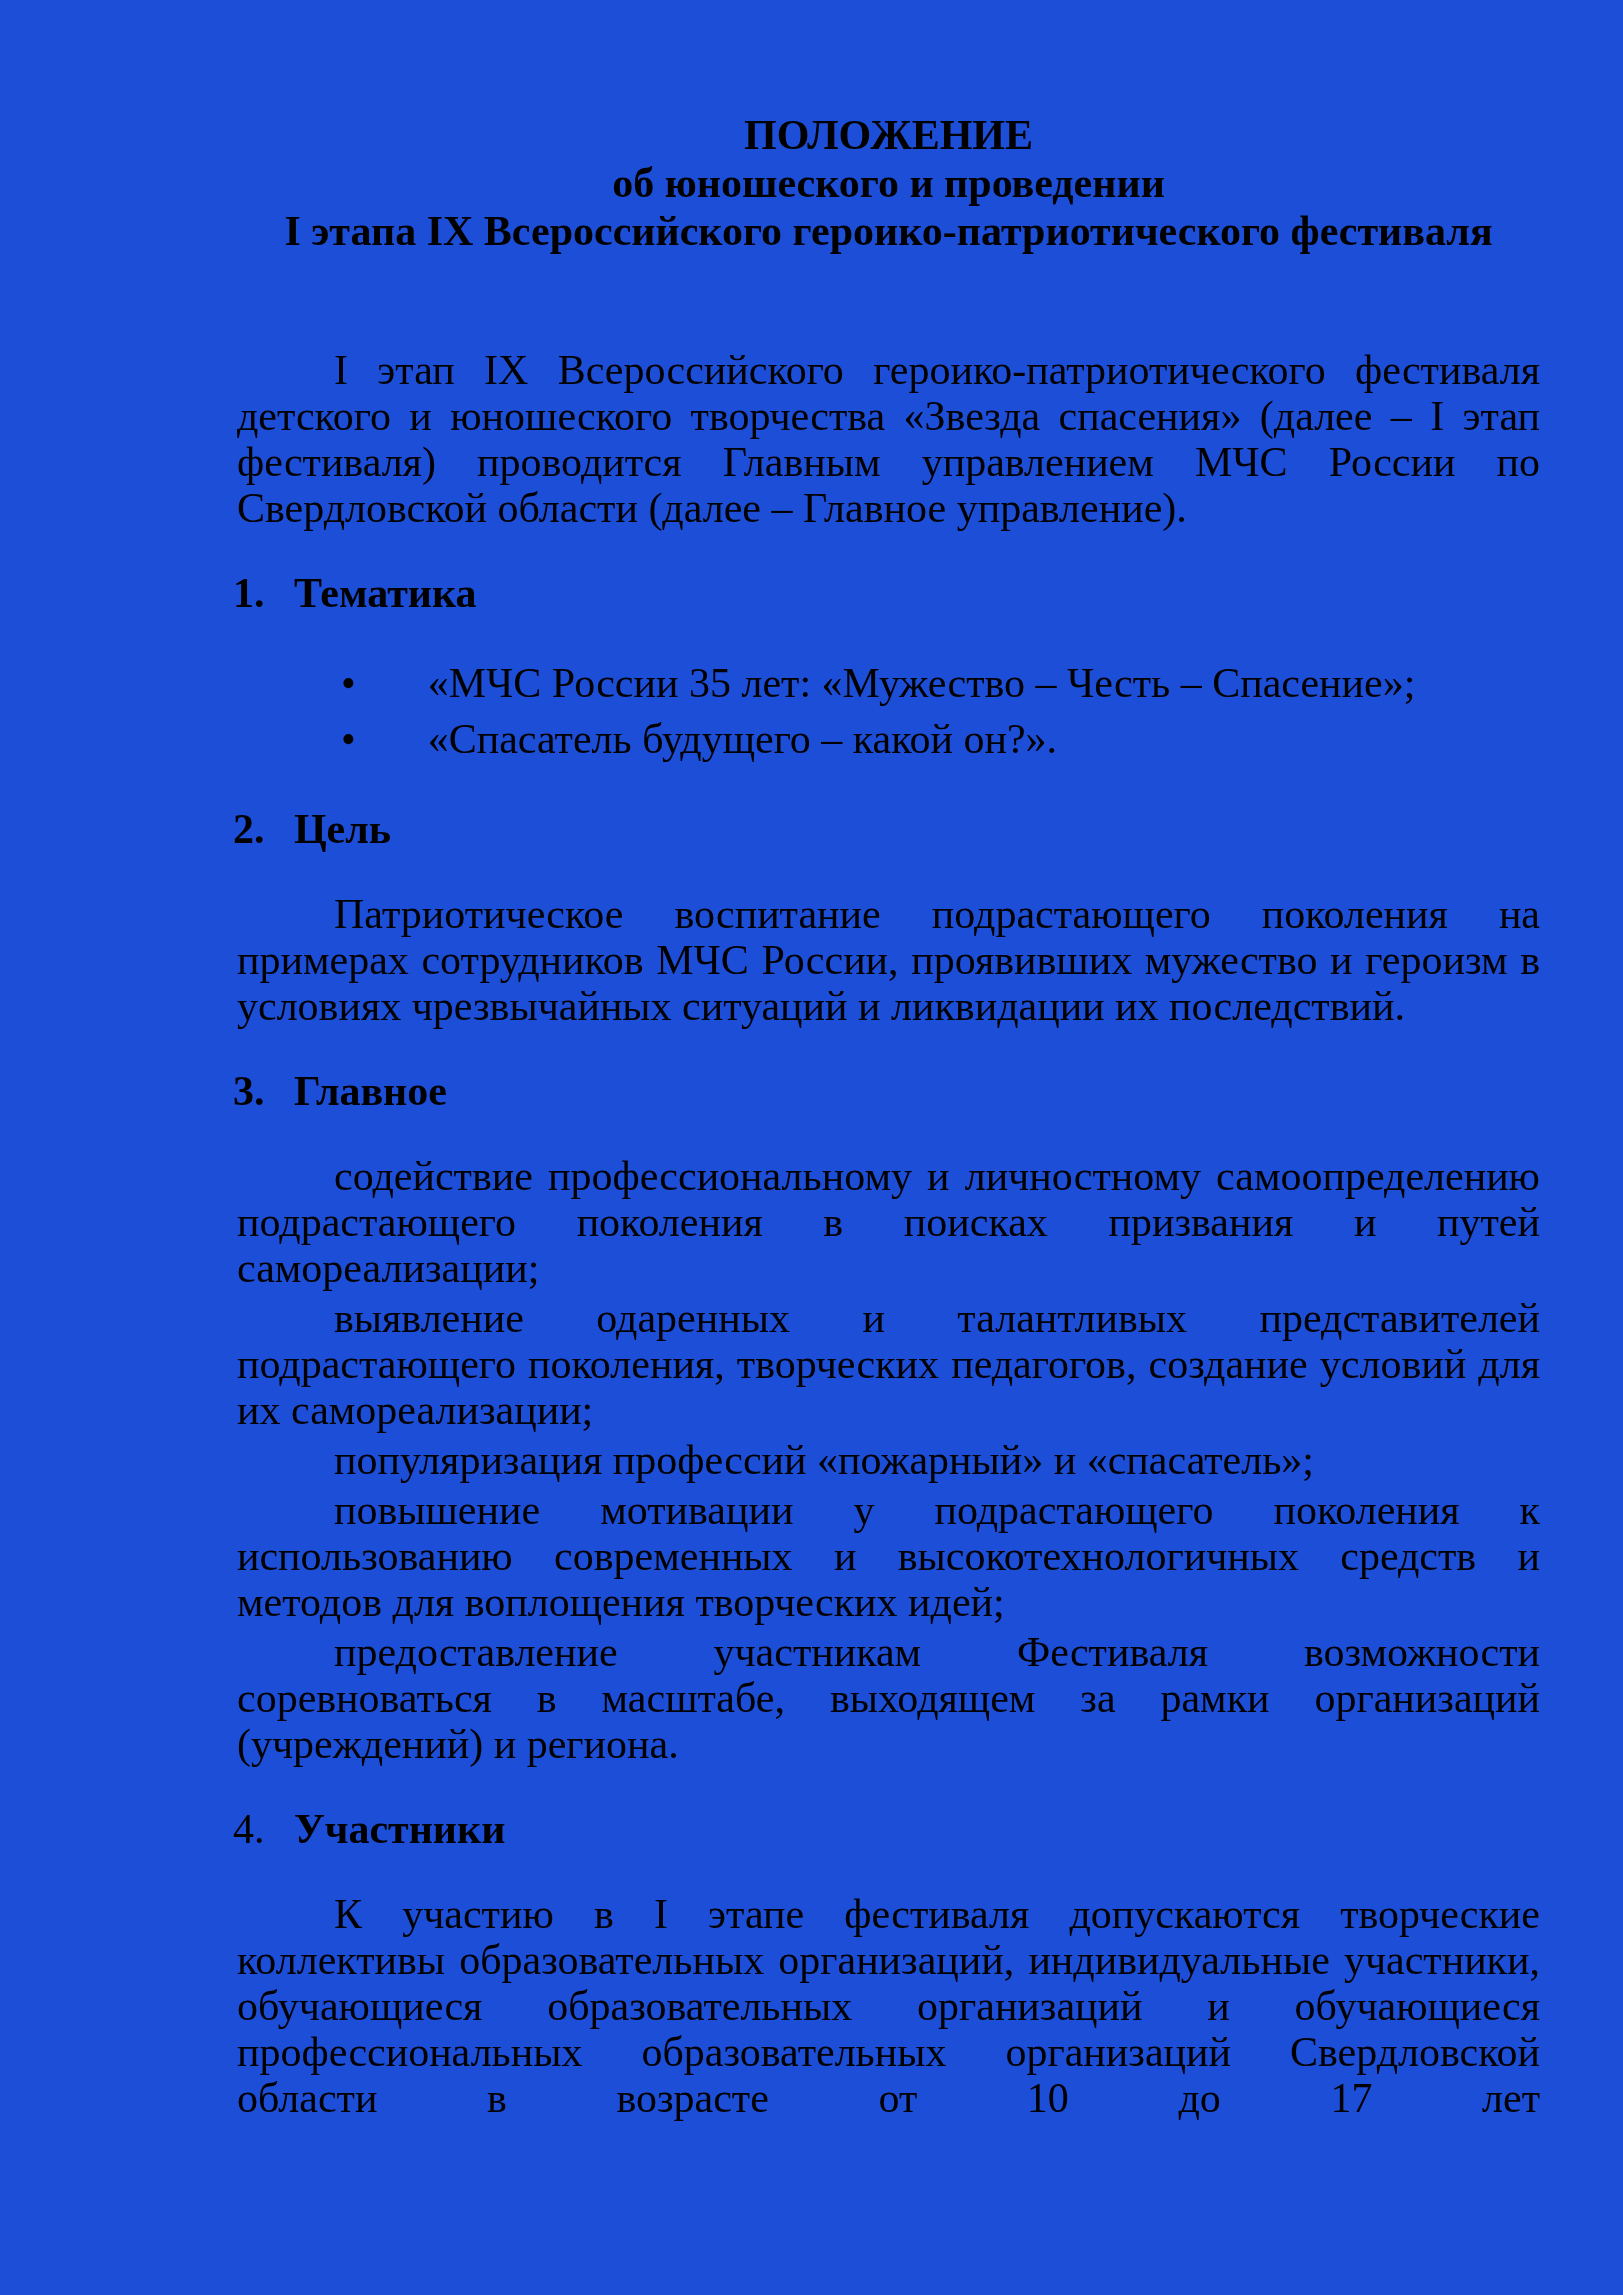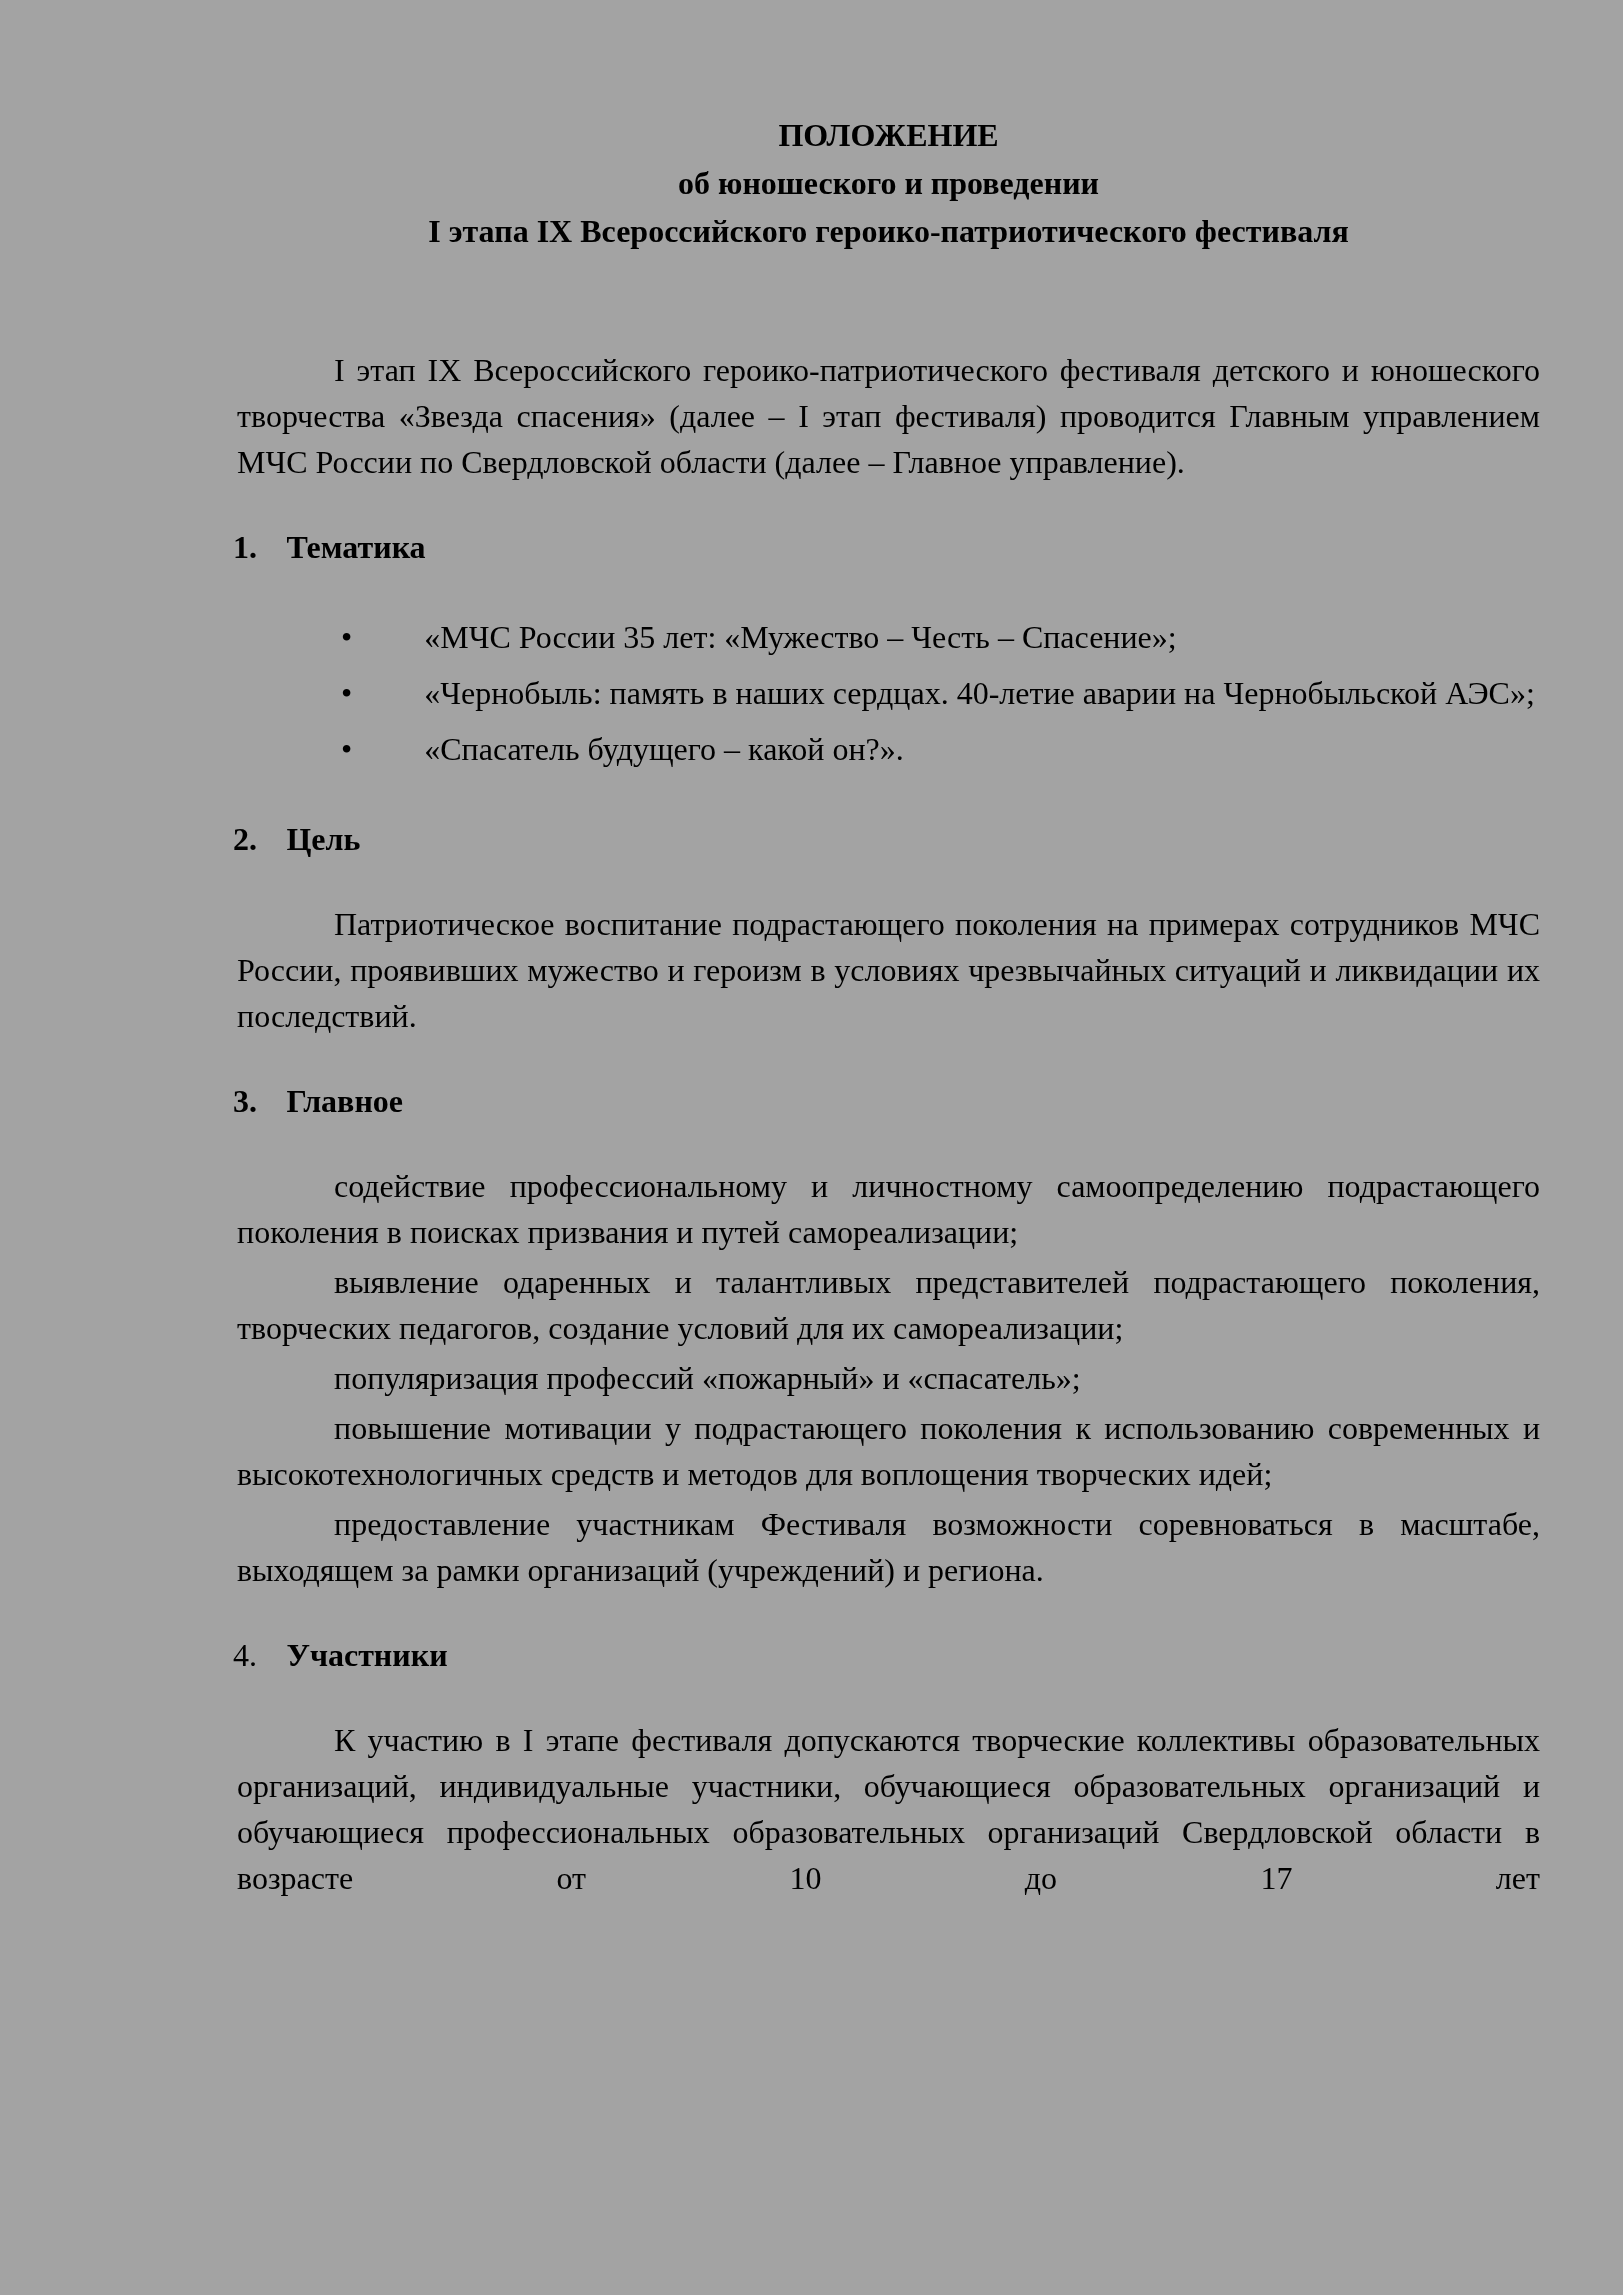--- a/index.html
+++ b/index.html
@@ -5,24 +5,24 @@
   html, body {
     margin: 0;
     padding: 0;
     background: #888;
   }
   .page {
     position: relative;
     width: 1623px;
     height: 2295px;
     margin: 0 auto;
-    background: #a3a3a3;
+    background: #1d4ed8;
     color: #000000;
     font-family: "Liberation Serif", "DejaVu Serif", serif;
-    font-size: 32px;
+    font-size: 42px;
     box-sizing: border-box;
     padding: 111px 79px 0 233px;
     overflow: hidden;
   }
   .title-block {
     text-align: center;
     font-weight: bold;
     line-height: 48px;
   }
   .title-line { display: block; }
@@ -68,21 +68,20 @@
   </div>
 
   <p class="para intro">I этап IX Всероссийского героико-патриотического фестиваля детского и юношеского творчества «Звезда спасения» (далее – I этап фестиваля) проводится Главным управлением МЧС России по Свердловской области (далее – Главное управление).</p>
 
   <div class="section-heading">
     <span class="num">1.</span><span>Тематика</span>
   </div>
 
   <div class="bullet-list">
     <p class="bullet"><span>•</span><span class="gap"></span><span>«МЧС России 35 лет: «Мужество – Честь – Спасение»;</span></p>
-    <p class="bullet"><span>•</span><span class="gap"></span><span>«Чернобыль: память в наших сердцах. 40-летие аварии на Чернобыльской АЭС»;</span></p>
     <p class="bullet"><span>•</span><span class="gap"></span><span>«Спасатель будущего – какой он?».</span></p>
   </div>
 
   <div class="section-heading">
     <span class="num">2.</span><span>Цель</span>
   </div>
 
   <p class="para">Патриотическое воспитание подрастающего поколения на примерах сотрудников МЧС России, проявивших мужество и героизм в условиях чрезвычайных ситуаций и ликвидации их последствий.</p>
 
   <div class="section-heading">

